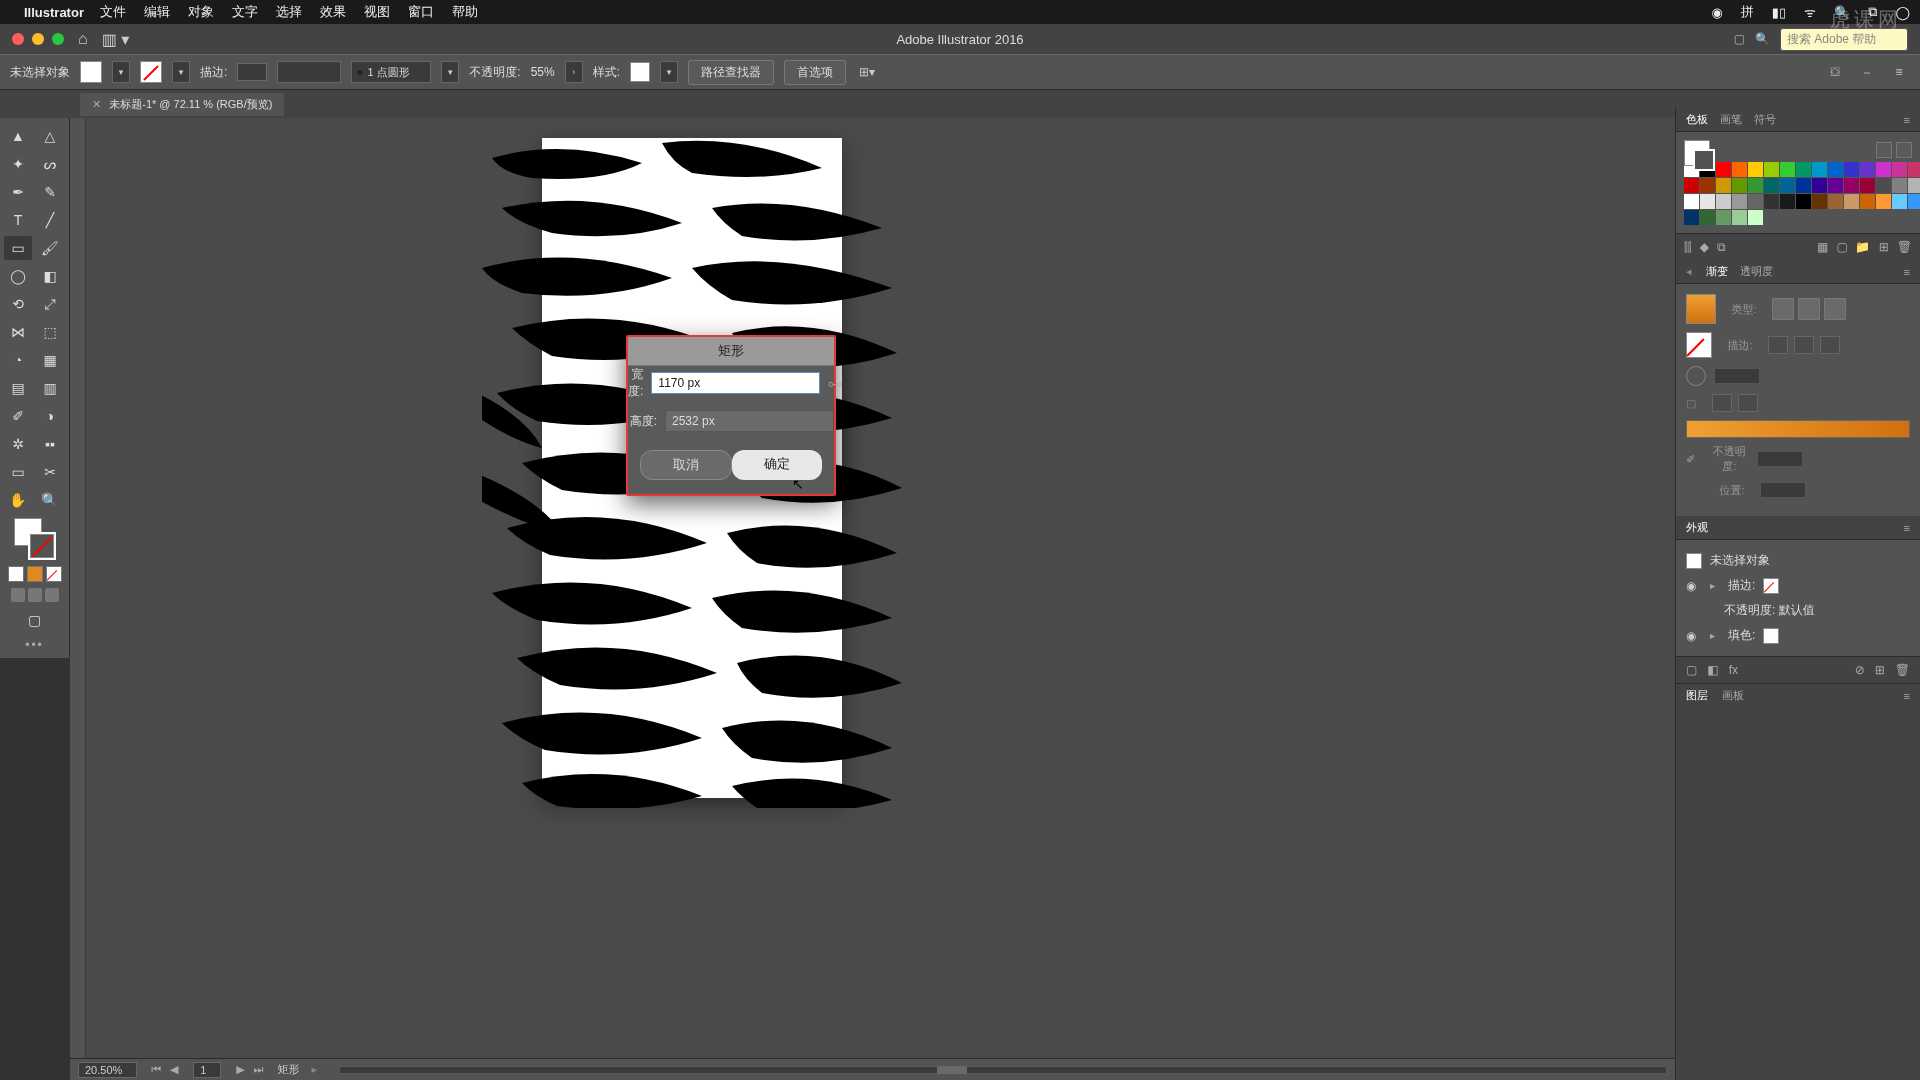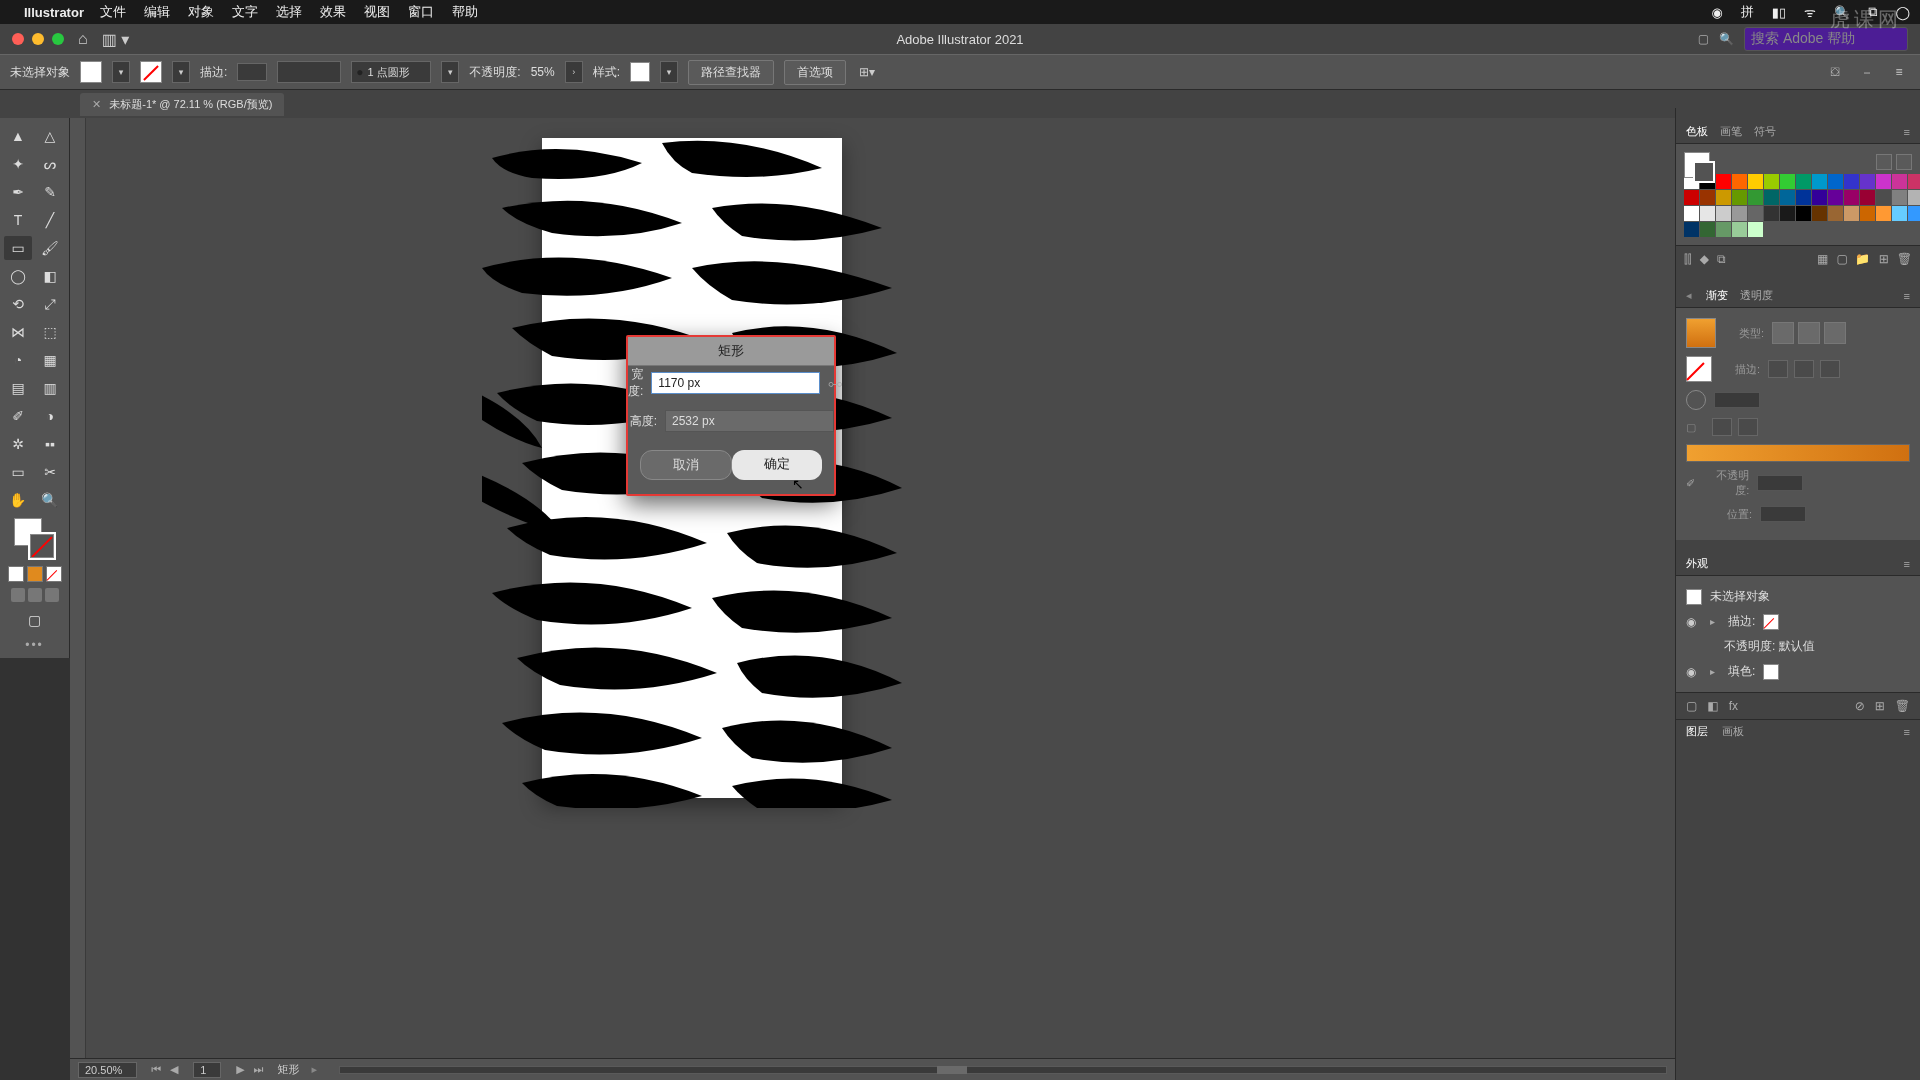--- a/index.html
+++ b/index.html
@@ -15,21 +15,21 @@
 
 
 .titlebar { height: 30px; background: #434343; display: flex; align-items: center; padding: 0 12px; position: relative; }
 .traffic { display: flex; gap: 8px; }
 .traffic span { width: 12px; height: 12px; border-radius: 50%; display: inline-block; }
 .red { background: #ff5f57; } .yellow { background: #febc2e; } .green { background: #28c840; }
 .home-btn { margin-left: 14px; color: #ccc; font-size: 16px; }
 .arrange-btn { margin-left: 14px; color: #ccc; font-size: 16px; }
 .titlebar .title { position: absolute; left: 50%; transform: translateX(-50%); color: #ddd; font-size: 13px; }
 .titlebar .right-icons { margin-left: auto; display: flex; gap: 10px; align-items:center; color:#aaa; }
-.titlebar .search-box { background:#4c1d95; border:1px solid #555; border-radius:3px; padding:2px 6px; font-size:14px; color:#888; width:164px; }
+.titlebar .search-box { background:#fef9c3; border:1px solid #555; border-radius:3px; padding:2px 6px; font-size:12px; color:#888; width:128px; }
 
 
 .controlbar { height: 36px; background: #535353; border-top: 1px solid #666; border-bottom: 1px solid #2a2a2a; display: flex; align-items: center; padding: 0 10px; gap: 10px; color:#ddd; font-size:12px; }
 .controlbar .swatch { width:22px; height:22px; border:1px solid #888; display:inline-block; }
 .controlbar .swatch.white { background:#fff; }
 .controlbar .swatch.nostroke { background:#fff; position:relative; }
 .controlbar .swatch.nostroke::after { content:''; position:absolute; left:0; right:0; top:50%; border-top:2px solid #f00; transform:rotate(-45deg); }
 .controlbar .dd { width:18px; height:22px; border:1px solid #666; background:#3a3a3a; display:inline-flex; align-items:center; justify-content:center; font-size:9px; color:#ccc; }
 .controlbar .text-input { background:#3a3a3a; border:1px solid #666; color:#ddd; padding:2px 6px; font-size:11px; width:40px; }
 .controlbar .profile-dd { width:64px; height:22px; border:1px solid #666; background:#3a3a3a; }
@@ -95,21 +95,21 @@
 .dialog .drow input.ro { background:#6a6a6a; border:1px solid #555; color:#ddd; }
 .dialog .link-icon { color:#aaa; font-size:14px; margin-left:auto; }
 .dialog .dbtns { display:flex; justify-content:center; padding:8px 12px 14px; }
 .dialog .dbtn { flex:1; padding:5px 0; border-radius:12px; font-size:13px; text-align:center; }
 .dialog .dbtn.cancel { background:#6a6a6a; border:1px solid #888; color:#ddd; }
 .dialog .dbtn.ok { background:#e8e8e8; color:#222; }
 .cursor { position:absolute; left:792px; top:476px; font-size:14px; color:#000; pointer-events:none; }
 
 
 .right-panels { position:absolute; right:0; top:108px; bottom:0; width:245px; background:#434343; border-left:1px solid #2a2a2a; display:flex; flex-direction:column; }
-.panel-tabs { display:flex; gap:12px; padding:4px 10px; font-size:11px; color:#aaa; border-bottom:1px solid #2a2a2a; align-items:center;margin-top:12px; }
+.panel-tabs { display:flex; gap:12px; padding:4px 10px; font-size:11px; color:#aaa; border-bottom:1px solid #2a2a2a; align-items:center; }
 .panel-tabs .tab.active { color:#fff; }
 .panel-tabs .menu { margin-left:auto; color:#aaa; }
 .swatches-body { padding:8px; background:#535353; }
 .swatches-body .current-sw { width:26px; height:26px; background:#fff; border:1px solid #888; position:relative; margin-bottom:6px; }
 .swatches-body .current-sw::after { content:''; position:absolute; right:-6px; bottom:-6px; width:18px; height:18px; background:#535353; border:2px solid #fff; }
 .swatches-body .current-sw .rl { position:absolute; right:-5px; bottom:3px; width:16px; border-top:1.5px solid red; transform:rotate(-45deg); }
 .sw-viewopts { display:flex; gap:4px; justify-content:flex-end; margin-bottom:4px; margin-top:-30px; }
 .sw-viewopts span { width:16px; height:16px; border:1px solid #777; background:#5a5a5a; }
 .swatch-grid { display:grid; grid-template-columns:repeat(15, 15px); gap:1px; }
 .swatch-grid span { width:15px; height:15px; }
@@ -117,21 +117,21 @@
 .swatch-toolbar span { cursor:default; }
 .swatch-toolbar .sp { flex:1; }
 
 .gradient-body { padding:10px; background:#535353; font-size:11px; color:#ccc; }
 .gradient-body .grow { display:flex; align-items:center; gap:8px; margin-bottom:8px; }
 .gradient-body .gsw { width:30px; height:30px; background:linear-gradient(#f0a030,#d07010); border:1px solid #888; }
 .gradient-body .gsw2 { width:26px; height:26px; background:#fff; border:1px solid #888; position:relative; }
 .gradient-body .gsw2::after { content:''; position:absolute; inset:0; border-top:2px solid red; transform:rotate(-45deg); top:50%; }
 .gradient-body .typeboxes { display:flex; gap:4px; }
 .gradient-body .typebox { width:22px; height:22px; border:1px solid #777; background:#6a6a6a; }
-.gradient-body .label { width:40px; text-align:right; color:#999; }
+.gradient-body .label { width:40px; text-align:center; color:#999; }
 .gradient-body .bar { height:18px; background:linear-gradient(90deg,#f0a030,#d07010); border:1px solid #666; margin:6px 0; }
 .gradient-body .eyedrop { color:#aaa; margin-right:6px; }
 .gradient-body .field { background:#3a3a3a; border:1px solid #555; color:#888; padding:1px 4px; width:46px; font-size:11px; }
 .gradient-body .angle-circ { width:20px; height:20px; border:1px solid #888; border-radius:50%; display:inline-block; }
 .gradient-body .alignrow { display:flex; gap:6px; }
 .gradient-body .alignrow .b { width:20px; height:18px; border:1px solid #666; background:#4a4a4a; }
 
 .appearance-body { padding:8px 10px; background:#535353; font-size:12px; color:#ddd; }
 .appearance-body .arow { display:flex; align-items:center; gap:8px; padding:4px 0; }
 .appearance-body .eye { width:16px; color:#ccc; }
@@ -187,21 +187,21 @@
 </div>
 
 <div class="titlebar">
   <div class="traffic">
     <span class="red"></span>
     <span class="yellow"></span>
     <span class="green"></span>
   </div>
   <span class="home-btn">⌂</span>
   <span class="arrange-btn">▥ ▾</span>
-  <span class="title">Adobe Illustrator 2021</span>
+  <span class="title">Adobe Illustrator 2016</span>
   <div class="right-icons">
     <span>▢</span>
     <span>🔍</span>
     <span class="search-box">搜索 Adobe 帮助</span>
   </div>
 </div>
 
 <div class="controlbar">
   <span>未选择对象</span>
   <span class="swatch white"></span>

